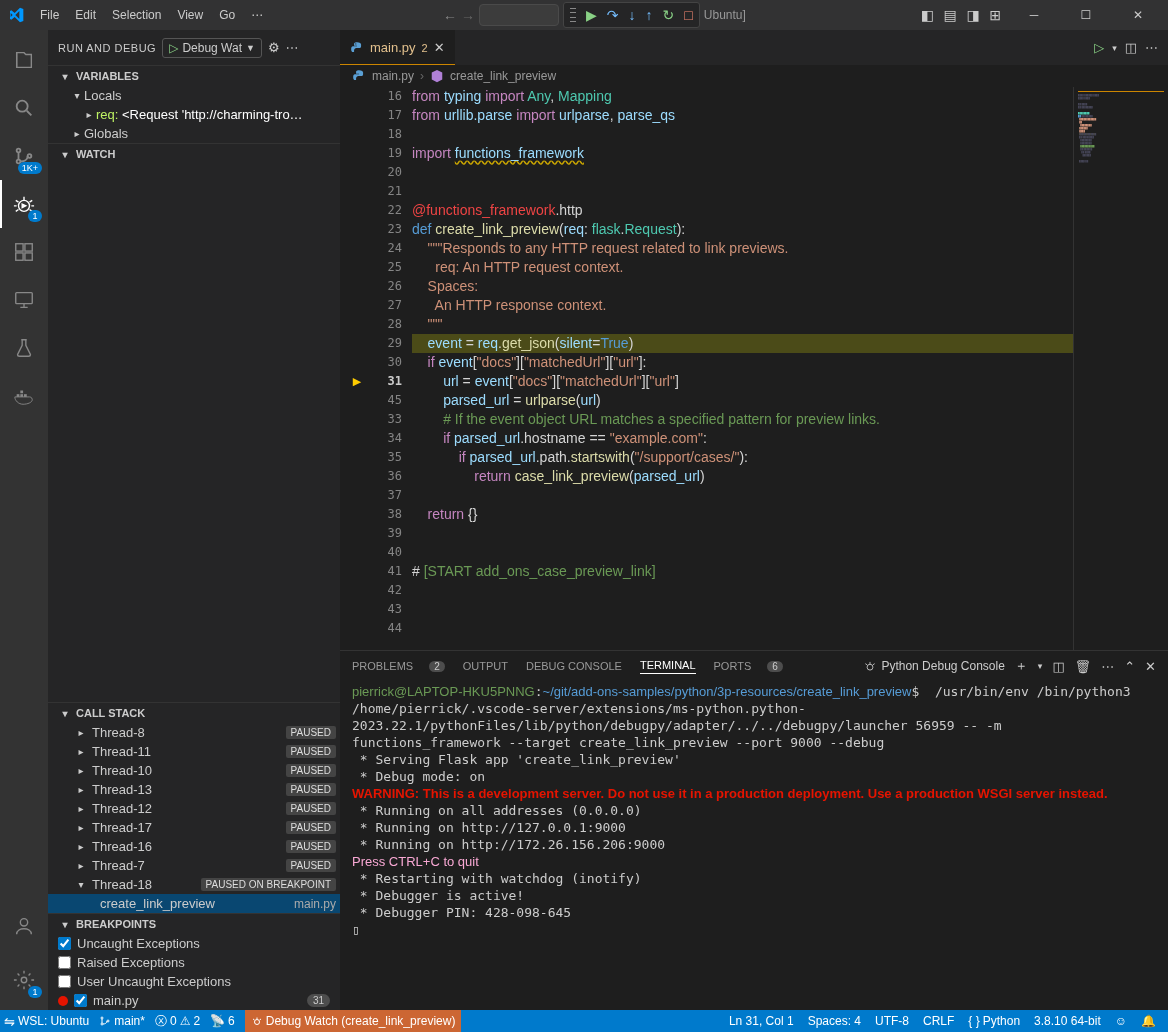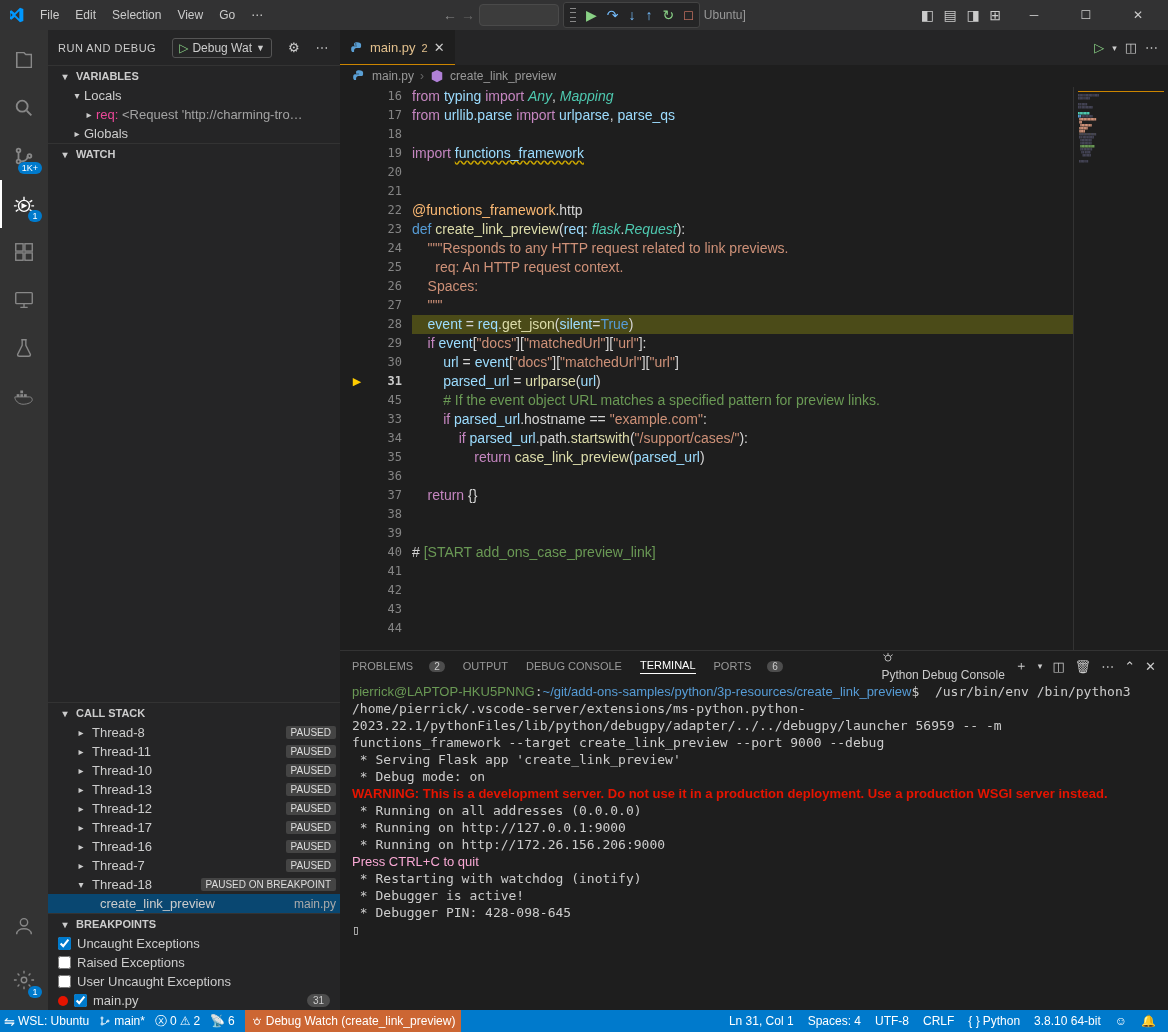--- a/index.html
+++ b/index.html
@@ -19,31 +19,31 @@
 
 .main { flex:1; display:flex; overflow:hidden; }
 .activitybar { width:48px; background:#333333; display:flex; flex-direction:column; align-items:center; padding-top:6px; }
 .ab-item { width:48px; height:48px; display:flex; align-items:center; justify-content:center; color:#858585; font-size:20px; position:relative; cursor:pointer; }
 .ab-item.active { color:#fff; }
 .ab-item.active::before { content:''; position:absolute; left:0; top:0; bottom:0; width:2px; background:#fff; }
 .ab-badge { position:absolute; bottom:6px; right:6px; background:#007acc; color:#fff; font-size:9px; border-radius:8px; padding:1px 4px; min-width:14px; text-align:center; }
 .ab-bottom { margin-top:auto; margin-bottom:6px; }
 
 .sidebar { width:292px; background:#252526; display:flex; flex-direction:column; overflow:hidden; }
-.sb-header { height:35px; display:flex; align-items:center; padding:0 10px; gap:16px; }
+.sb-header { height:35px; display:flex; align-items:center; padding:0 10px; gap:6px; }
 .sb-title { font-size:11px; letter-spacing:.5px; text-transform:uppercase; color:#ccc; }
 .play-btn { border:1px solid #555; background:#252526; color:#ccc; border-radius:3px; padding:2px 6px; display:flex; align-items:center; gap:4px; font-size:12px; cursor:pointer; }
 .play-btn .tri { color:#89d185; }
 .section { border-top:1px solid #333; }
 .sec-head { display:flex; align-items:center; gap:4px; padding:4px 10px; font-size:11px; font-weight:bold; text-transform:uppercase; cursor:pointer; }
 .sec-body { font-size:13px; }
 .tree-row { display:flex; align-items:center; padding:2px 10px; }
 .tree-ind { display:inline-block; }
 .chev { width:14px; text-align:center; color:#ccc; font-size:10px; }
-.var-val { color:#a3a3a3; white-space:nowrap; overflow:hidden; text-overflow:ellipsis; }
+.var-val { color:#ffffff; white-space:nowrap; overflow:hidden; text-overflow:ellipsis; }
 .stack-row { display:flex; align-items:center; padding:2px 4px 2px 10px; gap:4px; }
 .stack-row.sel { background:#094771; }
 .stack-status { margin-left:auto; background:#444; color:#ddd; font-size:10px; padding:1px 5px; border-radius:2px; text-transform:uppercase; }
 .stack-file { margin-left:auto; color:#aaa; font-size:12px; }
 .bp-row { display:flex; align-items:center; gap:6px; padding:2px 10px; }
 .bp-row input[type=checkbox] { accent-color:#007acc; }
 .bp-dot { width:10px; height:10px; border-radius:50%; background:#e51400; }
 .bp-count { margin-left:auto; background:#4d4d4d; color:#ccc; border-radius:8px; font-size:10px; padding:1px 6px; }
 
 .editor-area { flex:1; display:flex; flex-direction:column; overflow:hidden; }
@@ -60,36 +60,36 @@
 .lnums { width:38px; text-align:right; padding-right:10px; }
 .code-col { flex:1; }
 .code-line { height:19px; line-height:19px; font-family:Consolas,monospace; font-size:14px; white-space:pre; }
 .ln { color:#858585; font-size:12px; }
 .ln.cur { color:#ccc; font-weight:bold; }
 .hl-line { background:#4b4b18; }
 .gut-arrow { color:#ffcc00; font-size:11px; display:flex; align-items:center; justify-content:center; height:19px; }
 .c-kw { color:#c586c0; }
 .c-def { color:#569cd6; }
 .c-fn { color:#dcdcaa; }
-.c-cls { color:#4ec9b0;font-style:italic; }
+.c-cls { color:#4ec9b0; }
 .c-str { color:#ce9178; }
 .c-com { color:#6a9955; }
 .c-var { color:#9cdcfe; }
 .c-op { color:#d4d4d4; }
-.c-dec { color:#fdba74; }
+.c-dec { color:#ef4444; }
 .wavy { text-decoration:underline wavy #cca700; text-underline-offset:2px; }
 .minimap { width:95px; background:#1e1e1e; border-left:1px solid #333; padding:4px; font-size:2px; line-height:3px; color:#445; overflow:hidden; }
 
 .panel { height:360px; background:#1e1e1e; display:flex; flex-direction:column; border-top:1px solid #333; }
 .panel-tabs { height:30px; display:flex; align-items:center; padding:0 12px; gap:18px; font-size:11px; color:#999; }
 .ptab { display:flex; align-items:center; gap:16px; cursor:pointer; text-transform:uppercase; }
 .ptab.active { color:#fff; border-bottom:1px solid #fff; padding-bottom:2px; }
 .pbadge { background:#4d4d4d; border-radius:8px; font-size:10px; padding:0 5px; color:#ccc; }
 .panel-actions { margin-left:auto; display:flex; align-items:center; gap:10px; color:#ccc; font-size:13px; }
-.term-label { font-size:12px; display:flex; align-items:flex-start; gap:4px;flex-direction:column; }
+.term-label { font-size:12px; display:flex; align-items:flex-start; gap:4px; }
 .terminal { flex:1; font-family:Consolas,monospace; font-size:13px; line-height:17px; padding:2px 12px; overflow:auto; color:#ccc; white-space:pre-wrap; }
 .t-user { color:#6a9955; }
 .t-path { color:#569cd6; }
 .t-warn { color:#e51400; font-weight:bold; }
 .t-yel { color:#f9a8d4; }
 
 .statusbar { height:22px; background:#007acc; color:#fff; display:flex; align-items:center; font-size:12px; padding:0 4px; gap:10px; }
 .statusbar .left { display:flex; align-items:center; gap:10px; }
 .statusbar .right { margin-left:auto; display:flex; align-items:center; gap:14px; padding-right:8px; }
 .sb-orange { background:#cc6633; padding:0 6px; height:22px; display:flex; align-items:center; }
@@ -236,21 +236,21 @@
       <div class="sec-head">
           <span class="chev">▾</span>
           <span>VARIABLES</span>
         </div>
       <div class="sec-body">
         <div class="tree-row">
             <span class="tree-ind" style="width:12px"></span>
             <span class="chev">▾</span>
             <span>Locals</span>
           </div>
-        <div class="tree-row"><span class="tree-ind" style="width:24px"></span><span class="chev">▸</span><span style="color:#ec4899">req:</span>&nbsp;<span class="var-val">&lt;Request 'http://charming-tro…</span></div>
+        <div class="tree-row"><span class="tree-ind" style="width:24px"></span><span class="chev">▸</span><span style="color:#bef264">req:</span>&nbsp;<span class="var-val">&lt;Request 'http://charming-tro…</span></div>
         <div class="tree-row">
             <span class="tree-ind" style="width:12px"></span>
             <span class="chev">▸</span>
             <span>Globals</span>
           </div>
       </div>
     </div>
 
     <div class="section" style="flex:1">
       <div class="sec-head">
@@ -451,20 +451,21 @@
           <div class="code-line"><span class="c-kw">from</span><span class="c-op"> </span><span class="c-var">urllib.parse</span><span class="c-op"> </span><span class="c-kw">import</span><span class="c-op"> </span><span class="c-var">urlparse</span><span class="c-op">, </span><span class="c-var">parse_qs</span></div>
           <div class="code-line"></div>
           <div class="code-line"><span class="c-kw">import</span><span class="c-op"> </span><span class="c-var wavy">functions_framework</span></div>
           <div class="code-line"></div>
           <div class="code-line"></div>
           <div class="code-line"><span class="c-dec">@functions_framework</span><span class="c-op">.http</span></div>
           <div class="code-line"><span class="c-def">def</span><span class="c-op"> </span><span class="c-fn">create_link_preview</span><span class="c-op">(</span><span class="c-var">req</span><span class="c-op">: </span><span class="c-cls">flask</span><span class="c-op">.</span><span class="c-cls">Request</span><span class="c-op">):</span></div>
           <div class="code-line"><span class="c-op">    </span><span class="c-str">"""Responds to any HTTP request related to link previews.</span></div>
           <div class="code-line"><span class="c-op">      </span><span class="c-str">req: An HTTP request context.</span></div>
           <div class="code-line"><span class="c-op">    </span><span class="c-str">Spaces:</span></div>
+          <div class="code-line"><span class="c-op">      </span><span class="c-str">An HTTP response context.</span></div>
           <div class="code-line"><span class="c-op">    </span><span class="c-str">"""</span></div>
           <div class="code-line hl-line"><span class="c-op">    </span><span class="c-var">event</span><span class="c-op"> = </span><span class="c-var">req</span><span class="c-op">.</span><span class="c-fn">get_json</span><span class="c-op">(</span><span class="c-var">silent</span><span class="c-op">=</span><span class="c-def">True</span><span class="c-op">)</span></div>
           <div class="code-line"><span class="c-op">    </span><span class="c-kw">if</span><span class="c-op"> </span><span class="c-var">event</span><span class="c-op">[</span><span class="c-str">"docs"</span><span class="c-op">][</span><span class="c-str">"matchedUrl"</span><span class="c-op">][</span><span class="c-str">"url"</span><span class="c-op">]:</span></div>
           <div class="code-line"><span class="c-op">        </span><span class="c-var">url</span><span class="c-op"> = </span><span class="c-var">event</span><span class="c-op">[</span><span class="c-str">"docs"</span><span class="c-op">][</span><span class="c-str">"matchedUrl"</span><span class="c-op">][</span><span class="c-str">"url"</span><span class="c-op">]</span></div>
           <div class="code-line"><span class="c-op">        </span><span class="c-var">parsed_url</span><span class="c-op"> = </span><span class="c-fn">urlparse</span><span class="c-op">(</span><span class="c-var">url</span><span class="c-op">)</span></div>
           <div class="code-line"><span class="c-op">        </span><span class="c-com"># If the event object URL matches a specified pattern for preview links.</span></div>
           <div class="code-line"><span class="c-op">        </span><span class="c-kw">if</span><span class="c-op"> </span><span class="c-var">parsed_url</span><span class="c-op">.hostname == </span><span class="c-str">"example.com"</span><span class="c-op">:</span></div>
           <div class="code-line"><span class="c-op">            </span><span class="c-kw">if</span><span class="c-op"> </span><span class="c-var">parsed_url</span><span class="c-op">.path.</span><span class="c-fn">startswith</span><span class="c-op">(</span><span class="c-str">"/support/cases/"</span><span class="c-op">):</span></div>
           <div class="code-line"><span class="c-op">                </span><span class="c-kw">return</span><span class="c-op"> </span><span class="c-fn">case_link_preview</span><span class="c-op">(</span><span class="c-var">parsed_url</span><span class="c-op">)</span></div>
           <div class="code-line"></div>

